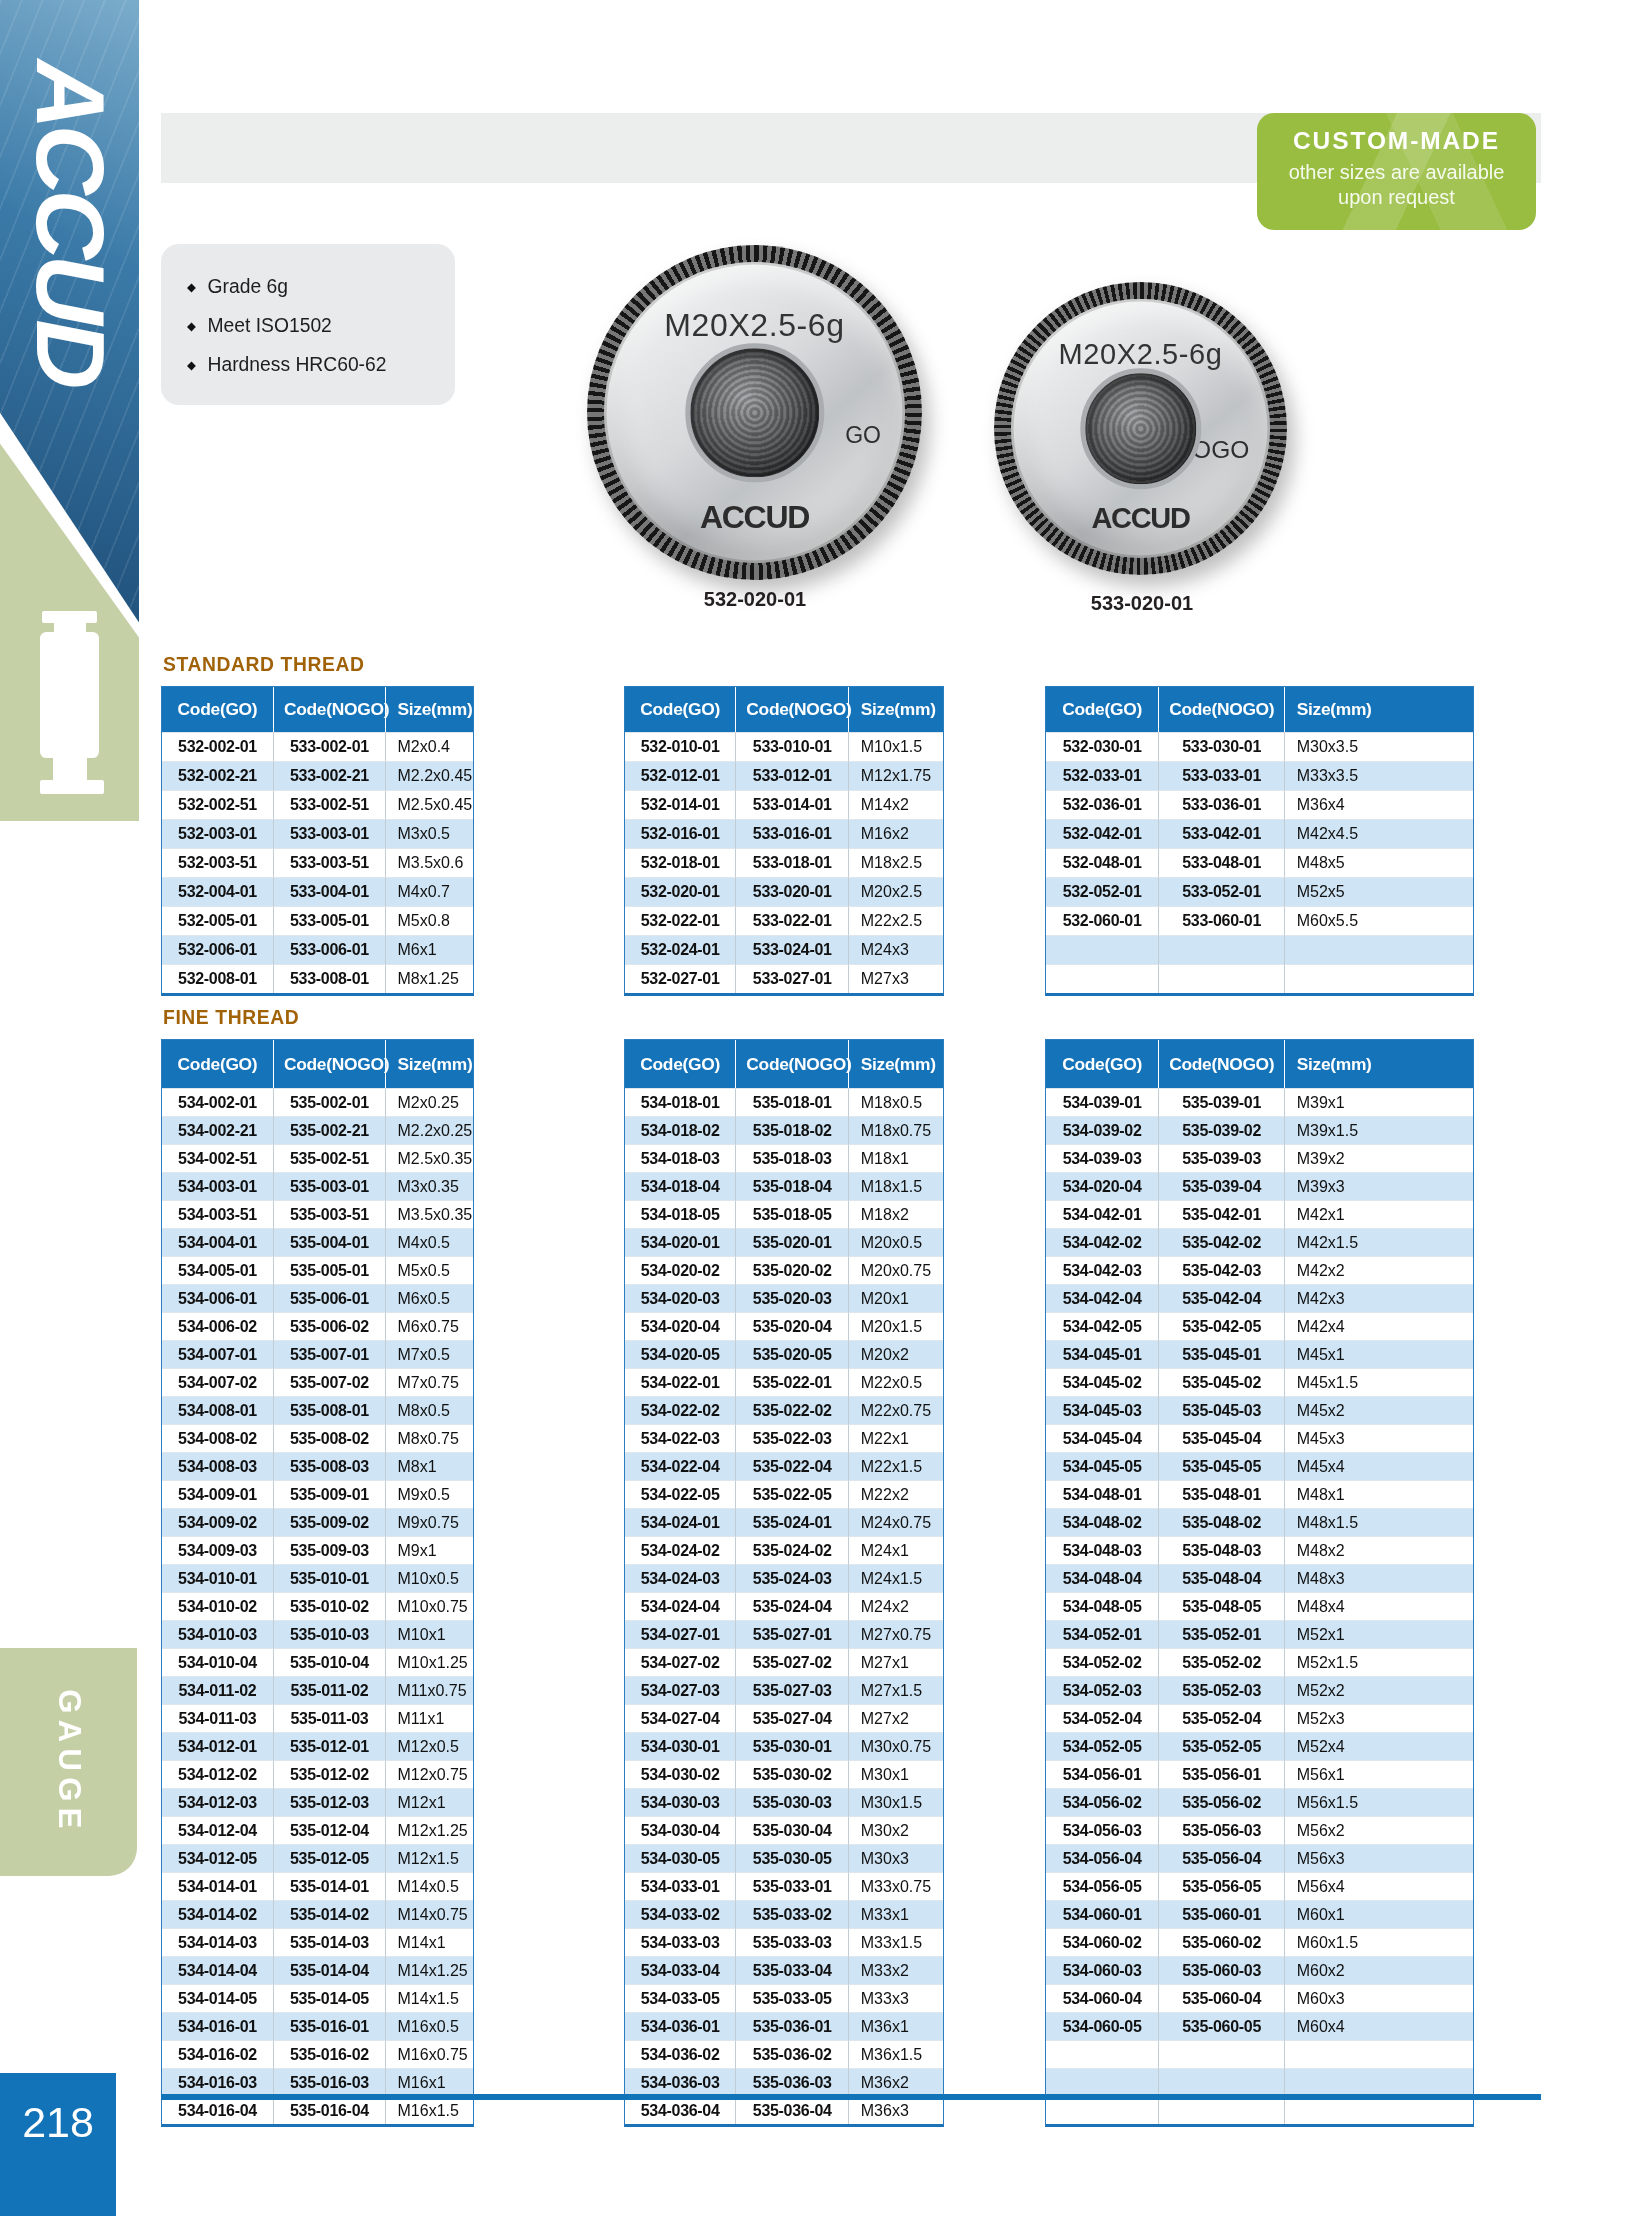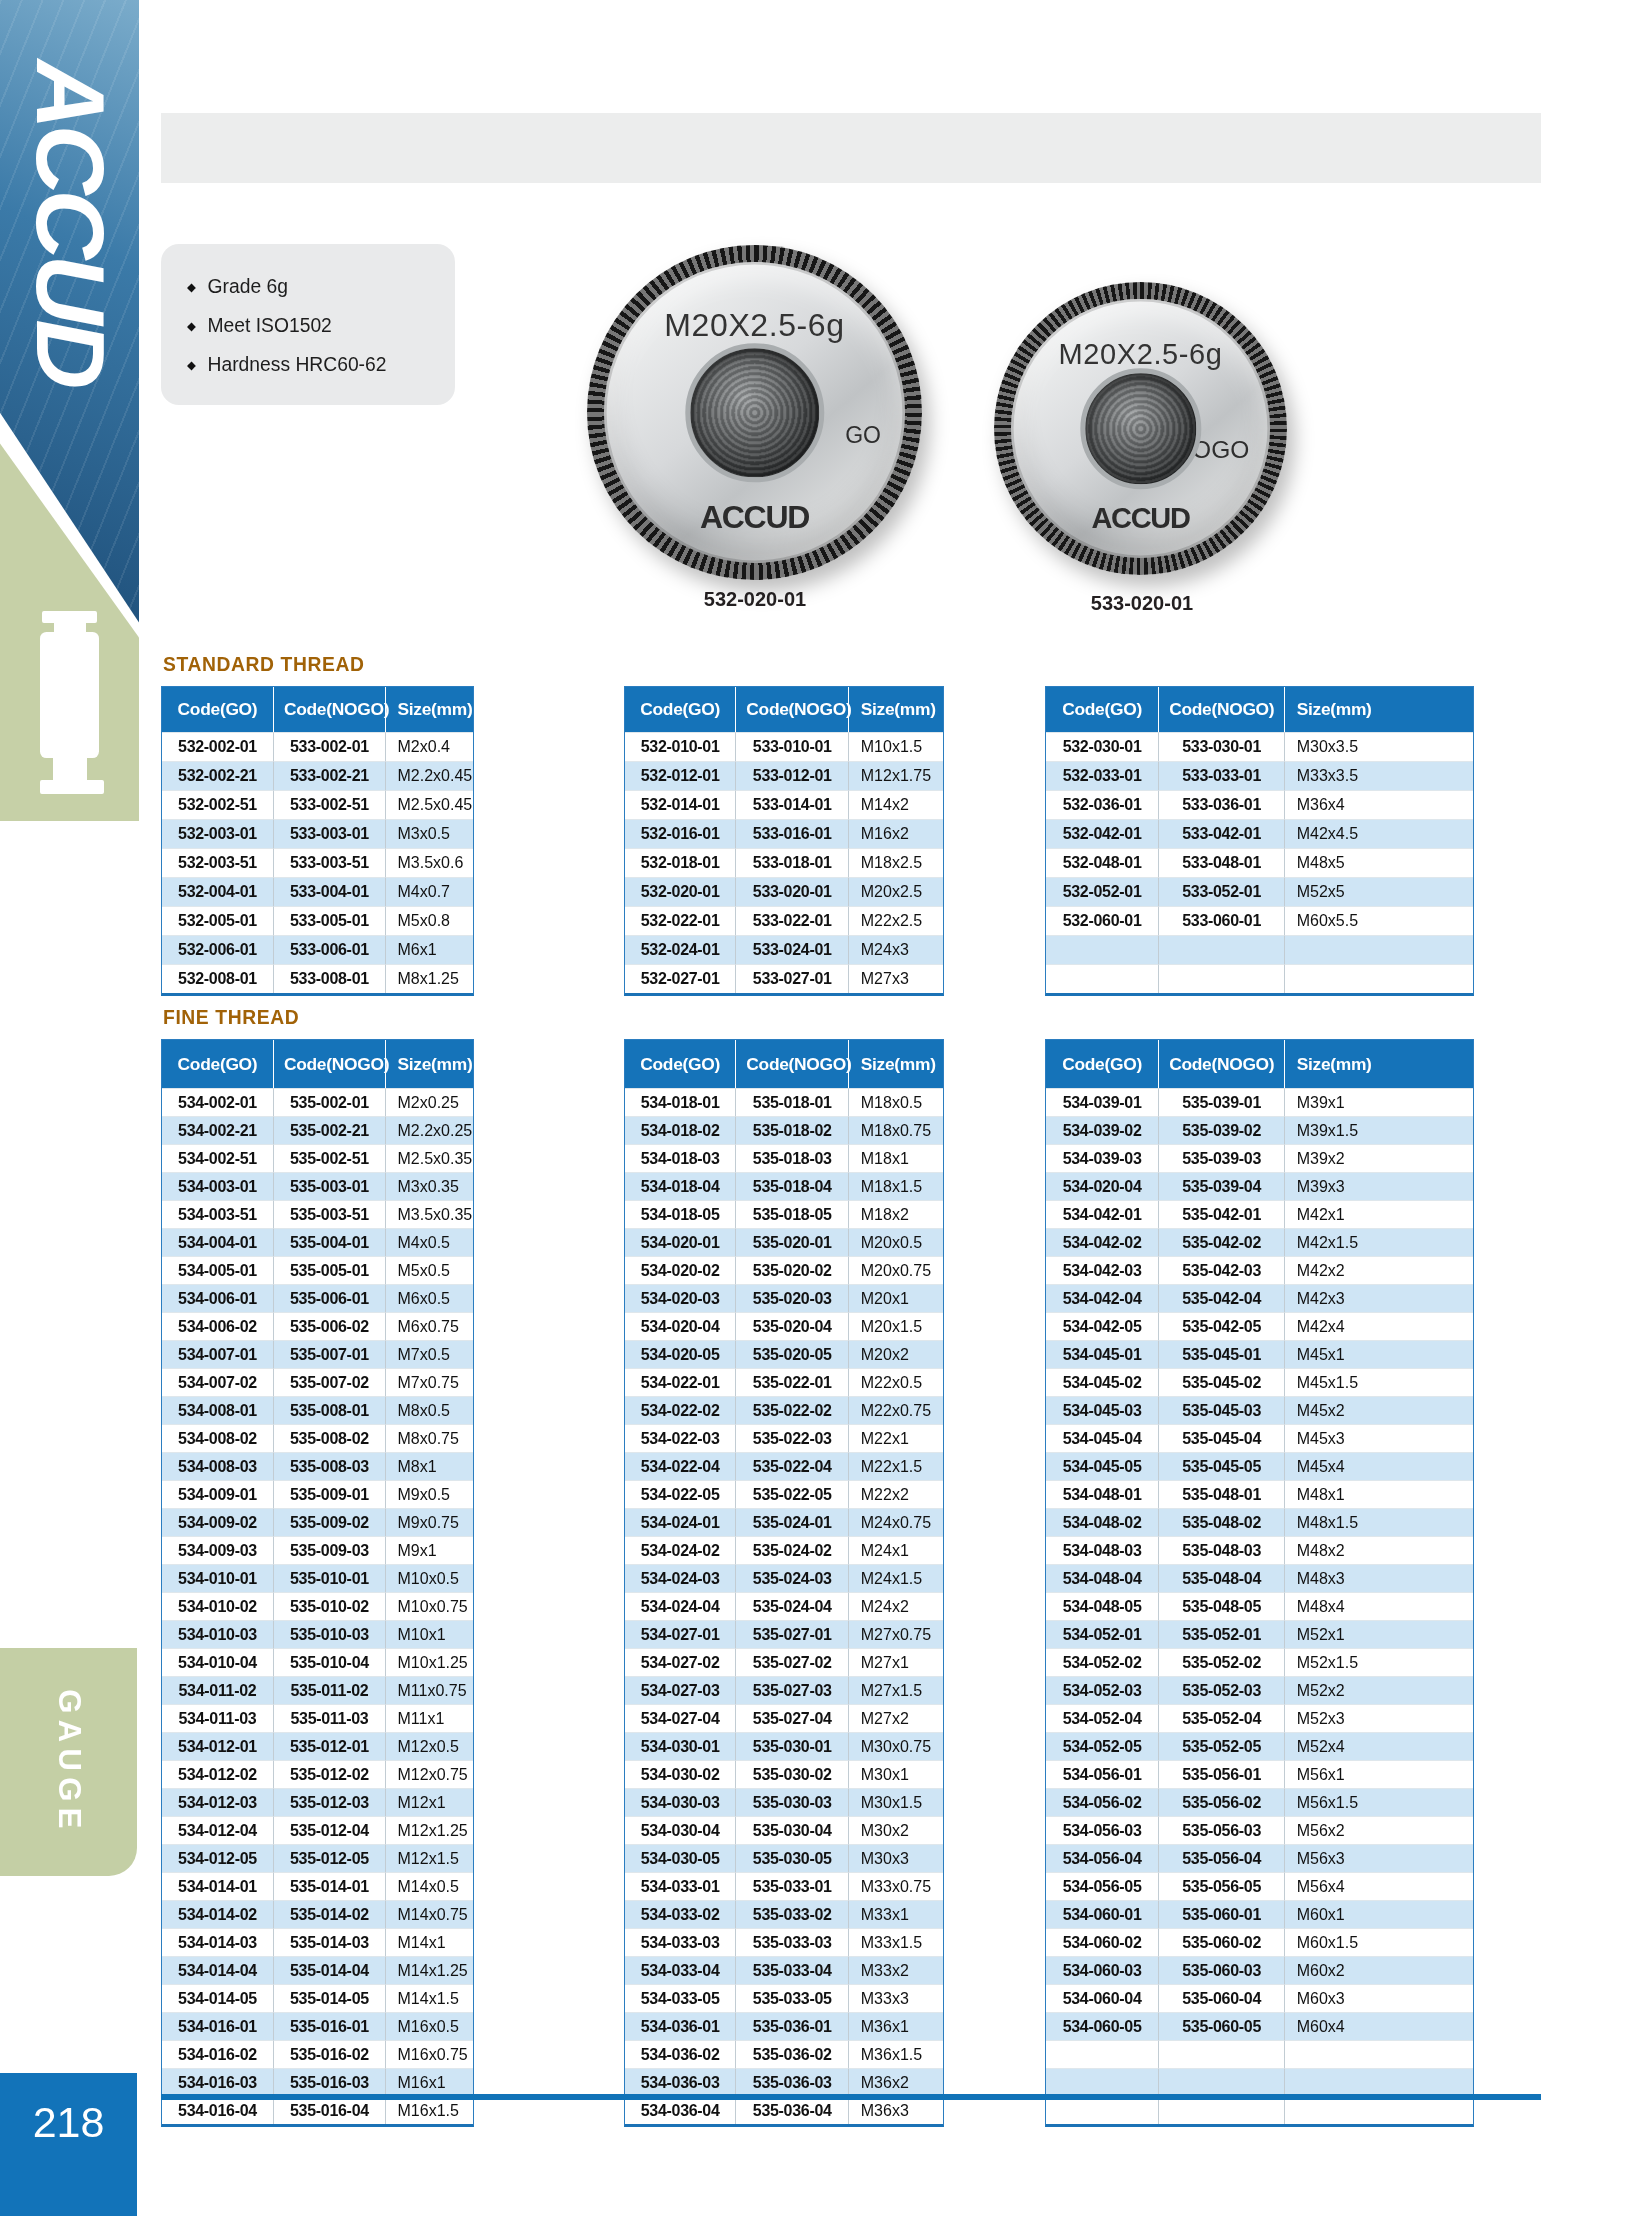--- a/index.html
+++ b/index.html
@@ -22,21 +22,21 @@
   .gi-1{width:55px;height:11.6px;border-radius:1.9px;}
   .gi-2{width:32px;height:9px;}
   .gi-3{width:59px;height:126px;border-radius:6.4px;}
   .gi-4{width:34px;height:22px;}
   .gi-5{width:64px;height:14px;border-radius:1.9px;}
 
   .gauge-tab{position:absolute;left:0;top:1648px;width:137px;height:228px;background:#c4cfa5;
     border-radius:0 0 28px 0;}
   .gauge-tab span{position:absolute;left:50%;top:50%;transform:translate(-50%,-50%) rotate(90deg);
     color:#fff;font-size:31px;font-weight:bold;letter-spacing:6.4px;white-space:nowrap;}
-  .page-num{position:absolute;left:0;top:2073px;width:137px;height:144px;background:#1273b9;
+  .page-num{position:absolute;left:0;top:2073px;width:116px;height:144px;background:#1273b9;
     color:#fff;font-size:43px;display:flex;align-items:center;justify-content:center;padding-bottom:45px;box-sizing:border-box;}
 
   
   .grayband{position:absolute;left:161px;top:113px;width:1380px;height:70px;background:#eceded;}
   .arrow{position:absolute;left:161px;top:113px;width:575px;height:70px;
     background:linear-gradient(90deg,#0e57a0 0%,#1b75bb 45%,#35a3dc 100%);
     clip-path:polygon(0 0,calc(100% - 52px) 0,100% 50%,calc(100% - 52px) 100%,0 100%);
     display:flex;align-items:center;}
   .arrow span{color:#fff;font-size:41px;font-weight:bold;padding-left:34px;letter-spacing:0.6px;}
   .main-title{position:absolute;left:764px;top:113px;height:70px;display:flex;align-items:center;
@@ -134,20 +134,27 @@
       <div class="gi-5"></div>
   </div>
   <div class="gauge-tab">
     <span>GAUGE</span>
   </div>
   <div class="page-num">
     <span>218</span>
   </div>
 
   <div class="grayband"></div>
+  <div class="badge">
+    <div class="b-title">CUSTOM-MADE</div>
+    <div class="b-sub">
+      <div>other sizes are available</div>
+      <div>upon request</div>
+    </div>
+  </div>
 
   <div class="features">
     <div class="feat">
       <span class="diamond">◆</span>
       <span>Grade 6g</span>
     </div>
     <div class="feat">
       <span class="diamond">◆</span>
       <span>Meet ISO1502</span>
     </div>

